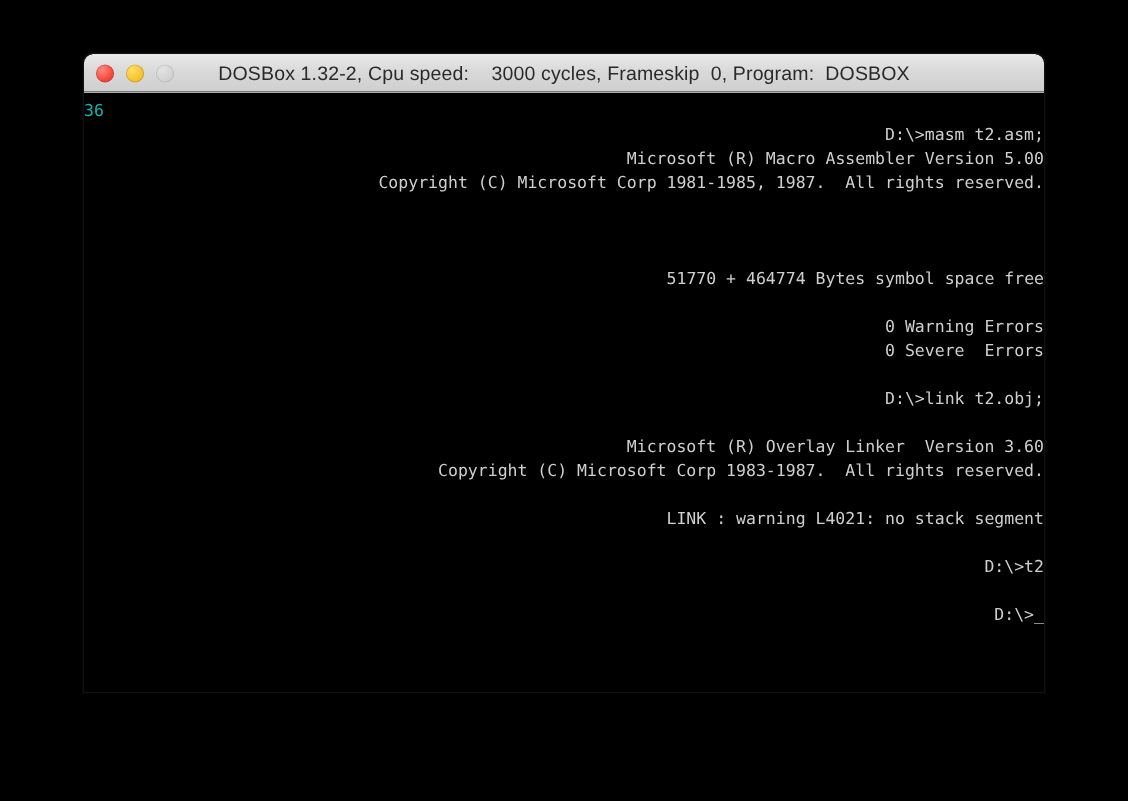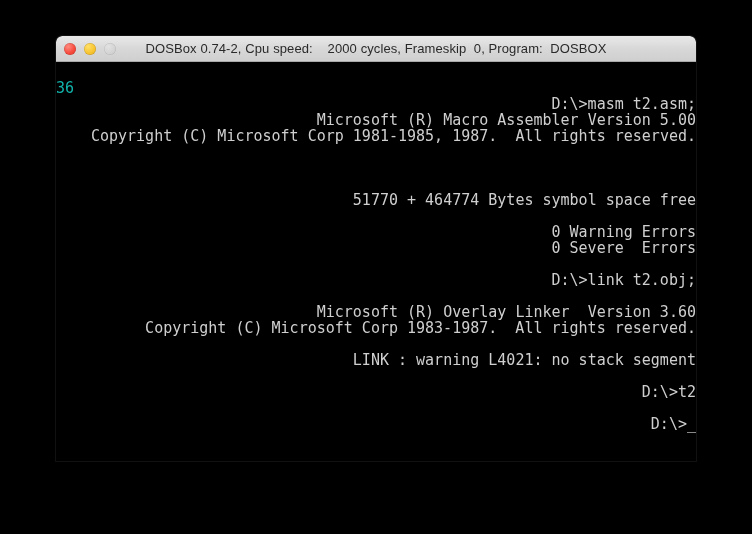--- a/index.html
+++ b/index.html
@@ -79,26 +79,25 @@
   #terminal {
     background: #000000;
     height: 400px;
     padding: 4px 0 0 0;
     box-sizing: border-box;
     position: relative;
     overflow: hidden;
   }
   #terminal-lines {
     font-family: "DejaVu Sans Mono", "Liberation Mono", monospace;
-    font-size: 15px;
+    font-size: 11px;
     line-height: 16px;
     color: #cfcfcf;
     white-space: pre;
     padding-left: 0px;
-    margin-top: 14px;
   }
   .tline {
     height: 16px;
     white-space: pre;
     padding-left: 0px;
   }
   .c-white  { color: #cfcfcf; text-align: right; }
   .c-teal   { color: #12b4ac; }
 
   
@@ -108,21 +107,21 @@
 <body>
 
 <div id="dosbox-window">
 
   <div id="title-bar">
     <div id="traffic-lights">
       <span class="light light-close"></span>
       <span class="light light-minimize"></span>
       <span class="light light-maximize"></span>
     </div>
-    <div id="window-title">DOSBox 0.74-2, Cpu speed:    2000 cycles, Frameskip  0, Program:  DOSBOX</div>
+    <div id="window-title">DOSBox 1.32-2, Cpu speed:    3000 cycles, Frameskip  0, Program:  DOSBOX</div>
   </div>
 
   <div id="terminal">
     <div id="terminal-lines"><div class="tline c-teal">36</div><div class="tline c-white">D:\&gt;masm t2.asm;</div><div class="tline c-white">Microsoft (R) Macro Assembler Version 5.00</div><div class="tline c-white">Copyright (C) Microsoft Corp 1981-1985, 1987.  All rights reserved.</div><div class="tline c-white"></div><div class="tline c-white"></div><div class="tline c-white"></div><div class="tline c-white">  51770 + 464774 Bytes symbol space free</div><div class="tline c-white"></div><div class="tline c-white">      0 Warning Errors</div><div class="tline c-white">      0 Severe  Errors</div><div class="tline c-white"></div><div class="tline c-white">D:\&gt;link t2.obj;</div><div class="tline c-white"></div><div class="tline c-white">Microsoft (R) Overlay Linker  Version 3.60</div><div class="tline c-white">Copyright (C) Microsoft Corp 1983-1987.  All rights reserved.</div><div class="tline c-white"></div><div class="tline c-white">LINK : warning L4021: no stack segment</div><div class="tline c-white"></div><div class="tline c-white">D:\&gt;t2</div><div class="tline c-white"></div><div class="tline c-white">D:\&gt;_</div></div>
     <div id="terminal-filler"></div>
   </div>
 
 </div>
 
 </body></html>

